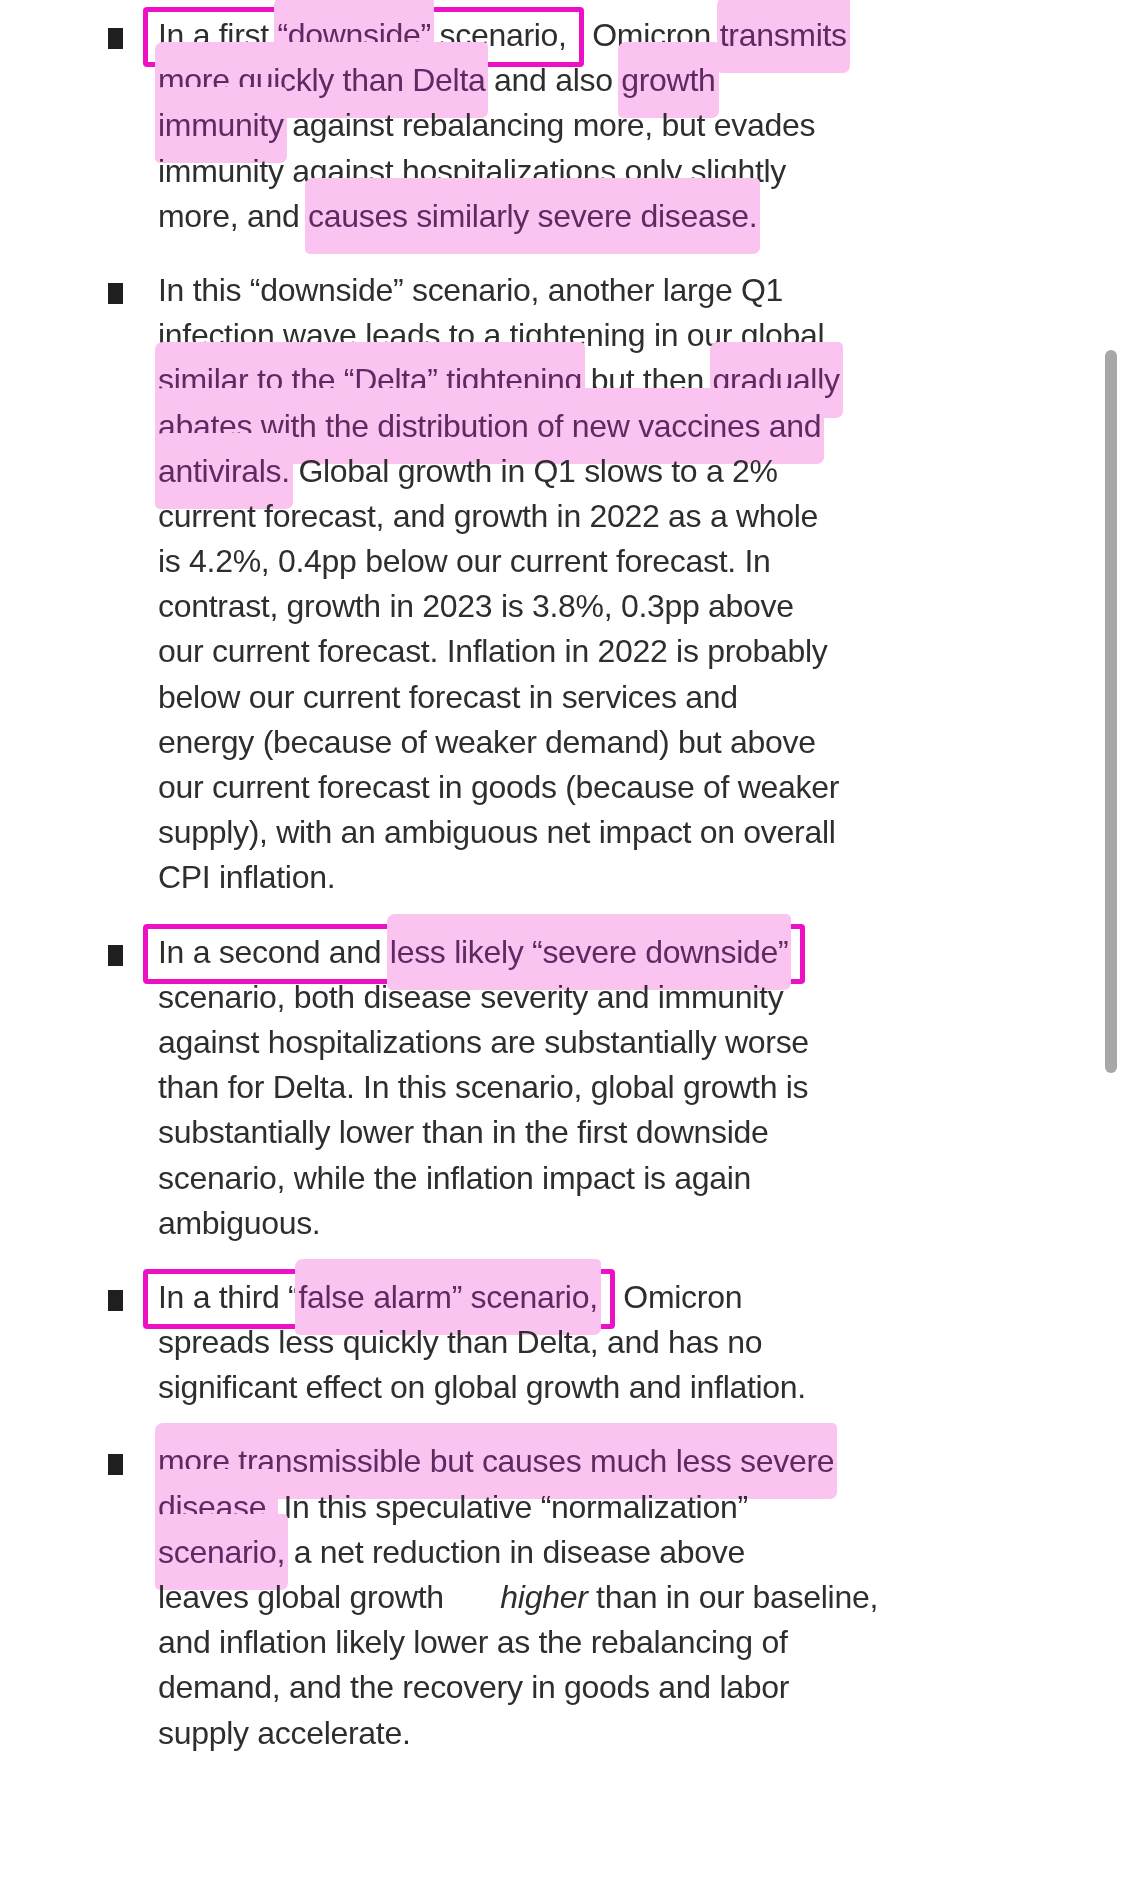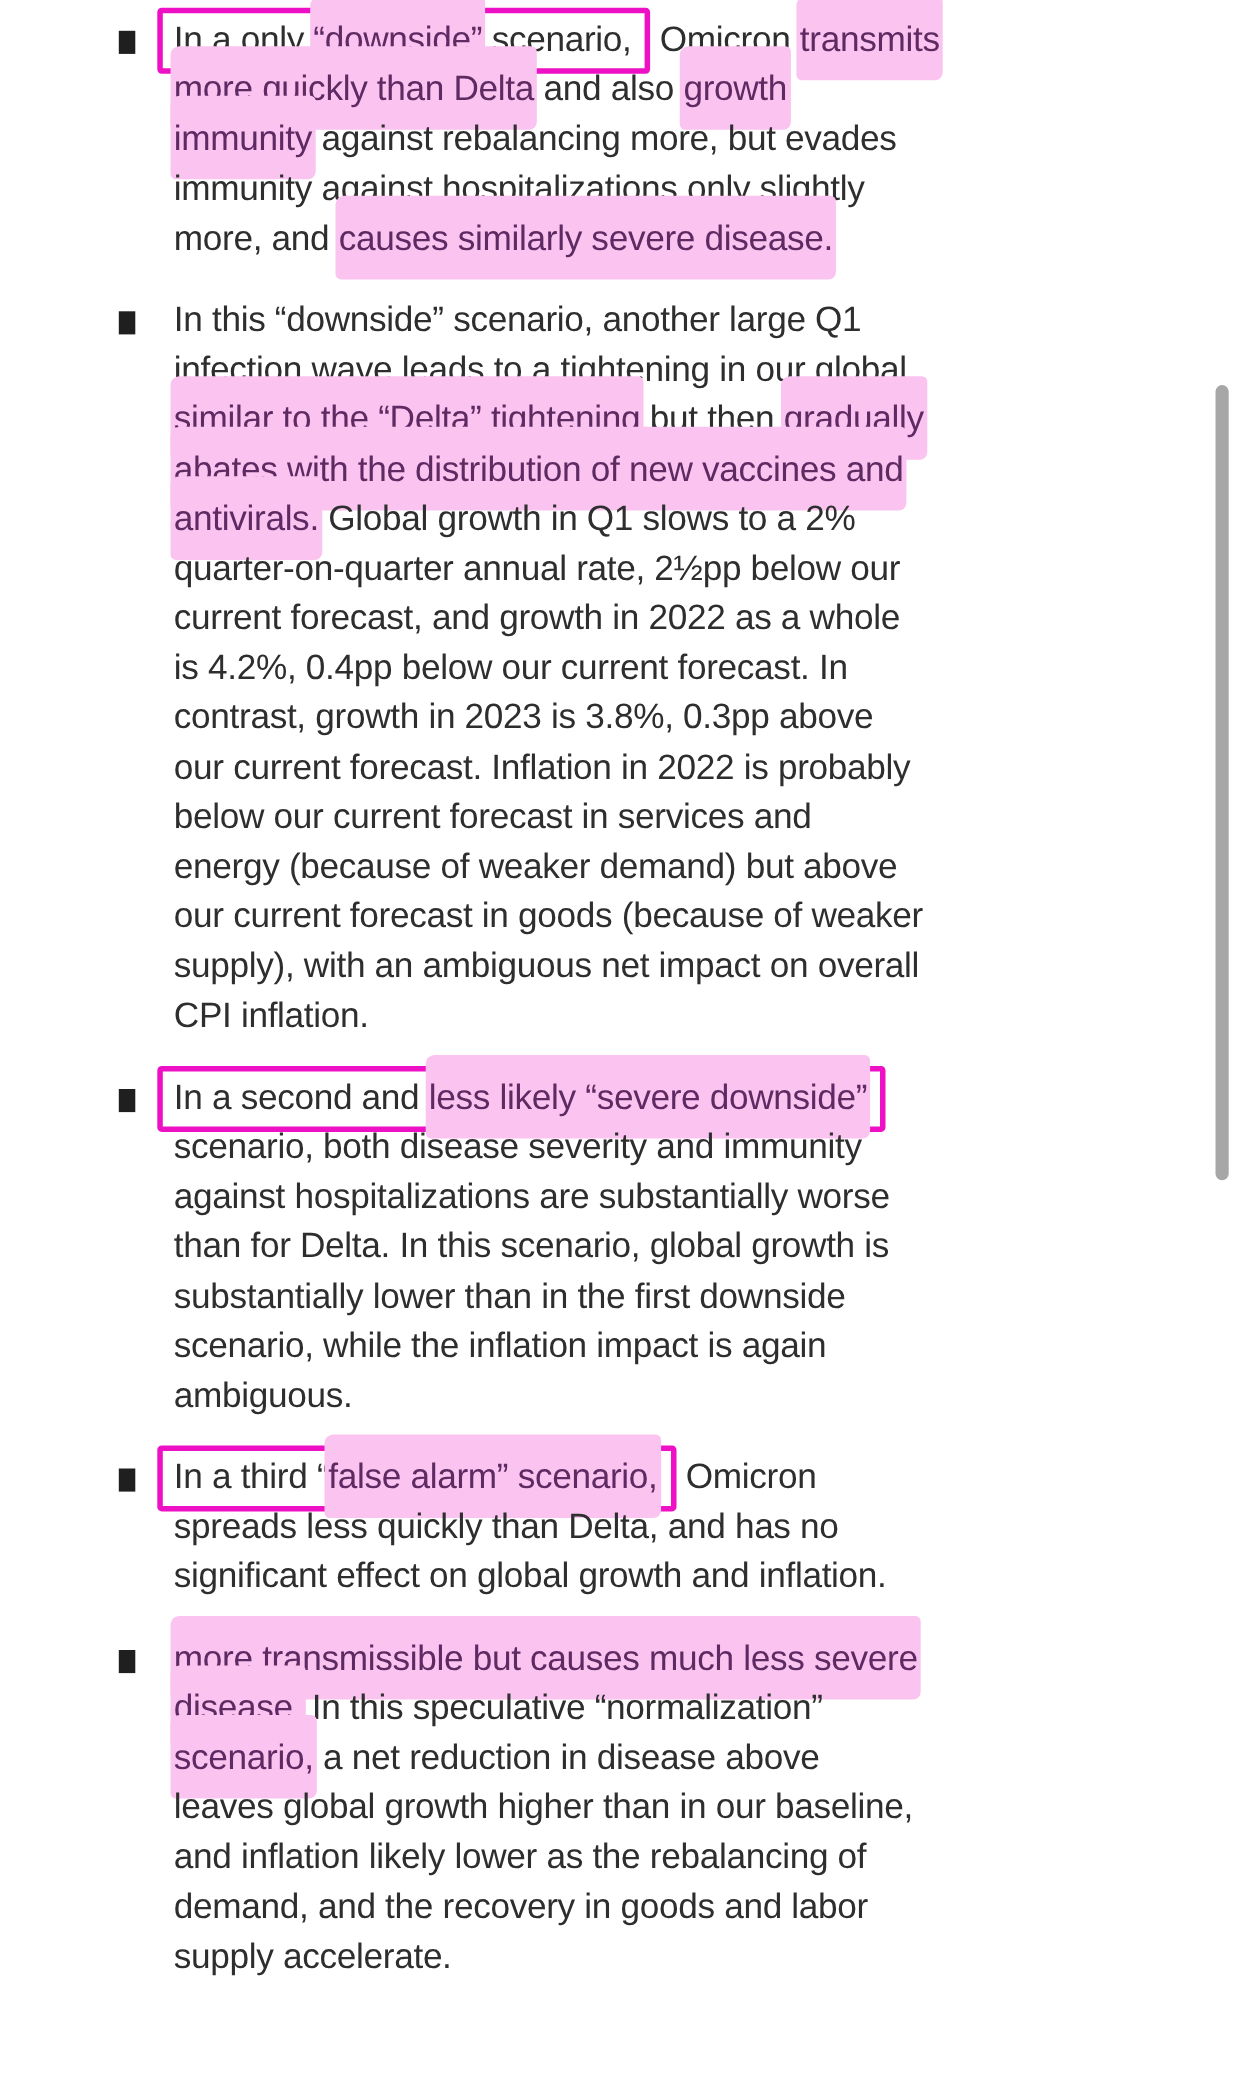--- a/index.html
+++ b/index.html
@@ -47,49 +47,48 @@
     padding:20px 3px;
     margin:0 -3px;
     border-radius:8px 5px 7px 5px;
   }
   .box{
     border:5px solid var(--box);
     border-radius:4px;
     padding:5px 12px 9px 10px;
     margin-left:-15px;
   }
-  .it{}
+  .it{font-style:italic;margin-left:48px;}
   .scrollbar-thumb{
     position:absolute;
     left:1105px;top:350px;
     width:12px;height:723px;
     background:var(--sb);
     border-radius:7px;
   }
 </style>
 </head>
 <body>
 
 <div class="doc">
     <div class="para">
       <div class="bullet"></div>
-      <div class="line"><span class="box"><span class="">In a only </span><span class="hl">“downside”</span><span class=""> scenario,</span></span><span class=""> Omicron </span><span class="hl">transmits</span></div>
+      <div class="line"><span class="box"><span class="">In a first </span><span class="hl">“downside”</span><span class=""> scenario,</span></span><span class=""> Omicron </span><span class="hl">transmits</span></div>
       <div class="line"><span class="hl">more quickly than Delta</span><span class=""> and also </span><span class="hl">growth</span></div>
       <div class="line"><span class="hl">immunity</span><span class=""> against rebalancing more, but evades</span></div>
       <div class="line"><span class="">immunity against hospitalizations only slightly</span></div>
       <div class="line"><span class="">more, and </span><span class="hl">causes similarly severe disease.</span></div>
     </div>
     <div class="para">
       <div class="bullet"></div>
       <div class="line"><span class="">In this “downside” scenario, another large Q1</span></div>
       <div class="line"><span class="">infection wave leads to a tightening in our global</span></div>
       <div class="line"><span class="hl">similar to the “Delta” tightening</span><span class=""> but then </span><span class="hl">gradually</span></div>
       <div class="line"><span class="hl">abates with the distribution of new vaccines and</span></div>
       <div class="line"><span class="hl">antivirals.</span><span class=""> Global growth in Q1 slows to a 2%</span></div>
-      <div class="line"><span class="">quarter-on-quarter annual rate, 2½pp below our</span></div>
       <div class="line"><span class="">current forecast, and growth in 2022 as a whole</span></div>
       <div class="line"><span class="">is 4.2%, 0.4pp below our current forecast. In</span></div>
       <div class="line"><span class="">contrast, growth in 2023 is 3.8%, 0.3pp above</span></div>
       <div class="line"><span class="">our current forecast. Inflation in 2022 is probably</span></div>
       <div class="line"><span class="">below our current forecast in services and</span></div>
       <div class="line"><span class="">energy (because of weaker demand) but above</span></div>
       <div class="line"><span class="">our current forecast in goods (because of weaker</span></div>
       <div class="line"><span class="">supply), with an ambiguous net impact on overall</span></div>
       <div class="line"><span class="">CPI inflation.</span></div>
     </div>

